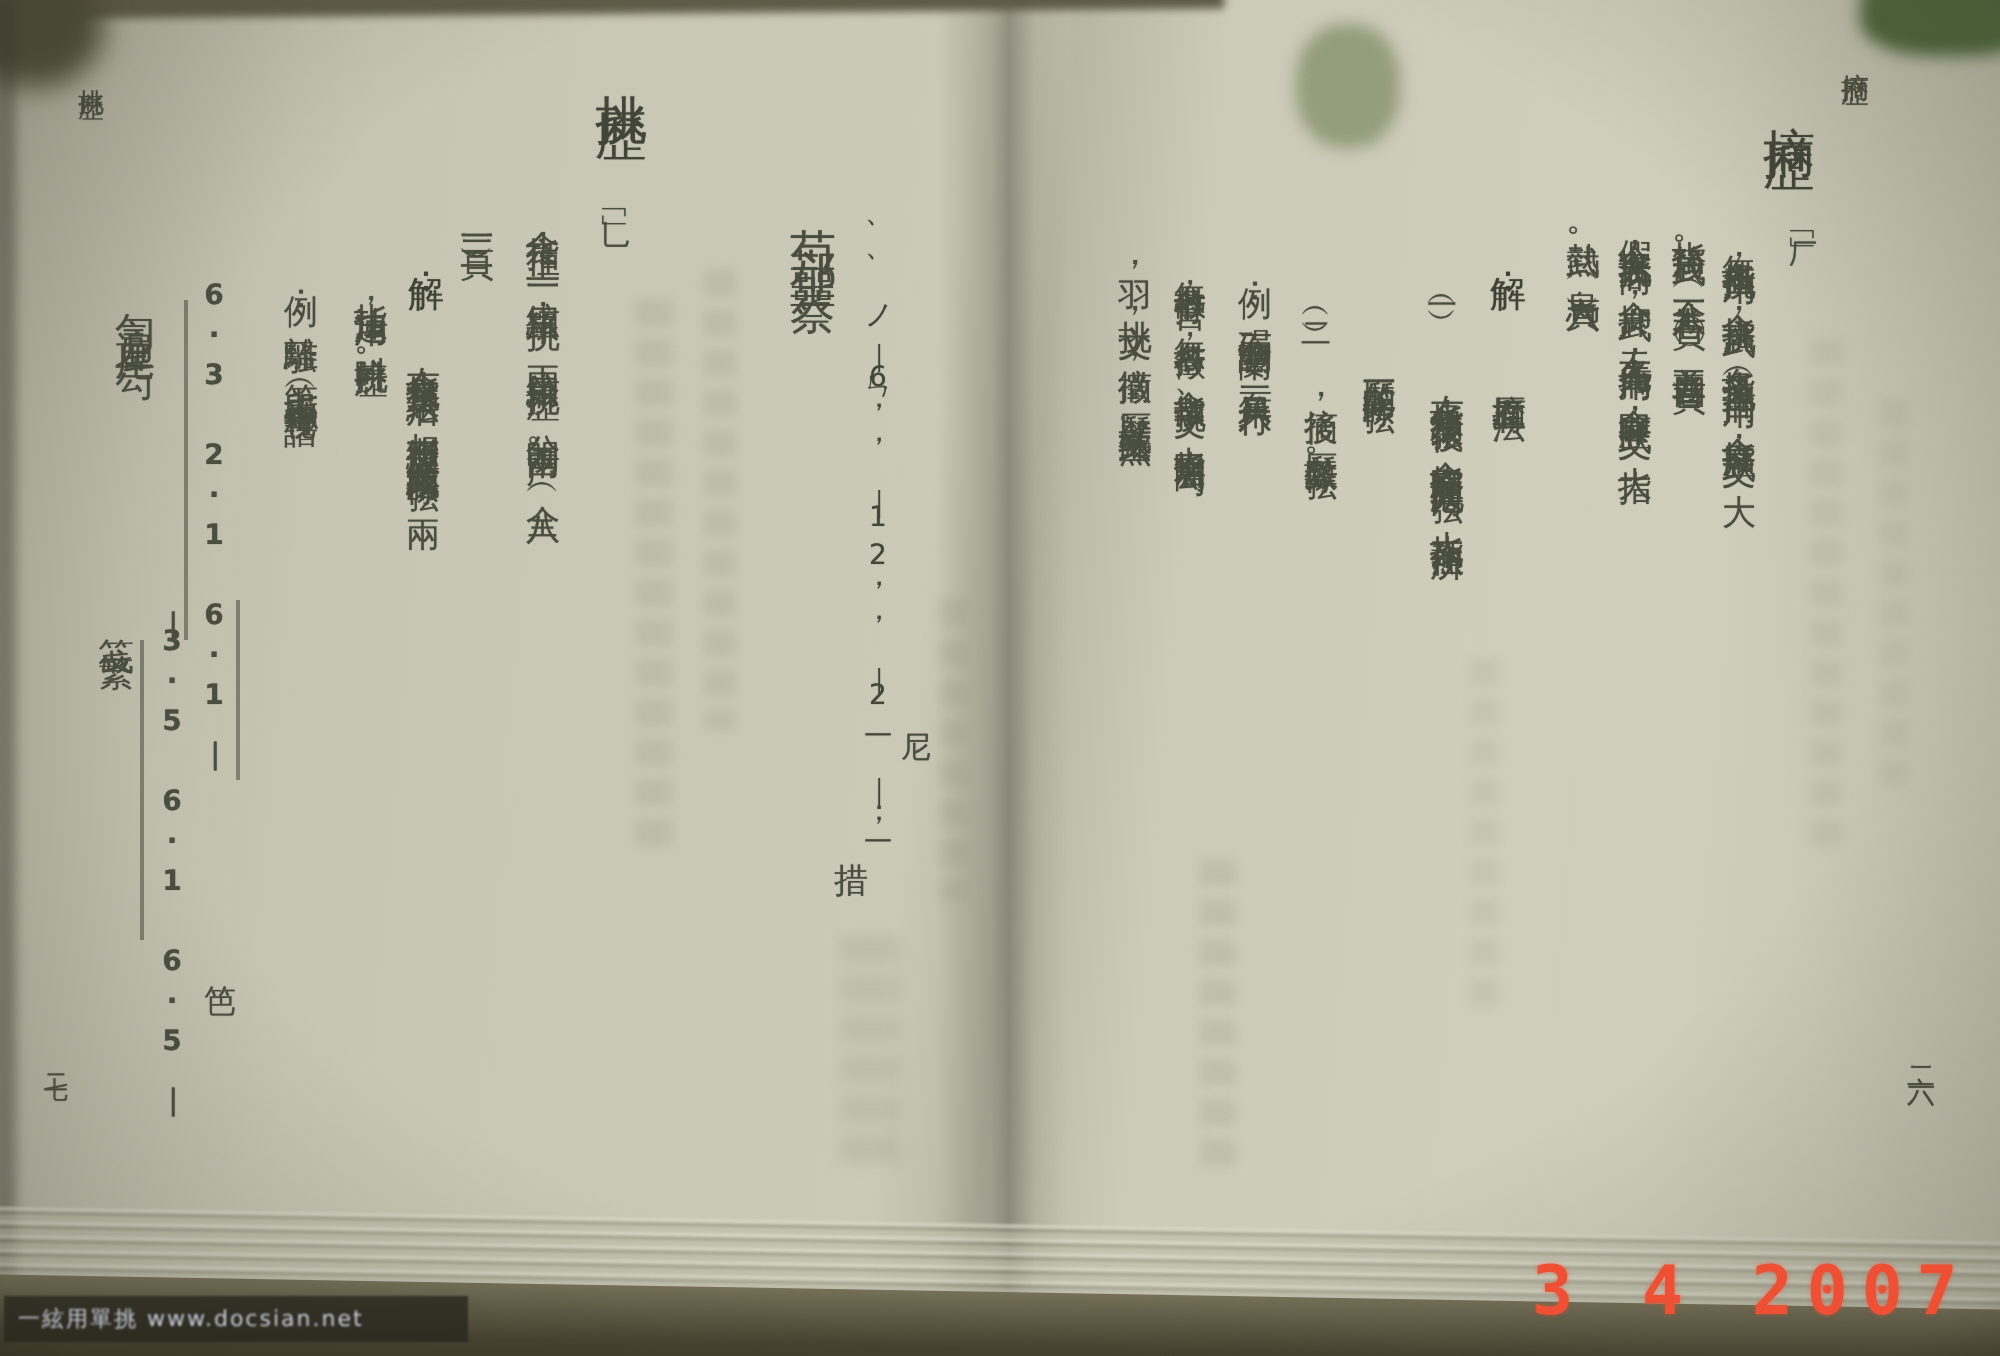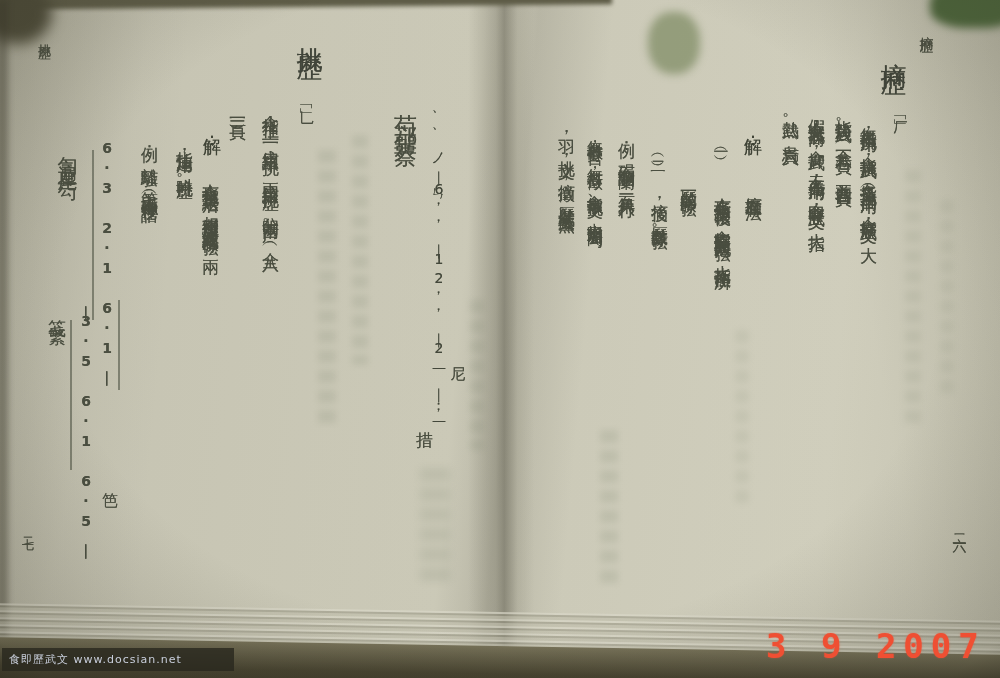--- a/index.html
+++ b/index.html
@@ -149,16 +149,16 @@
 
   <div class="top-edge"></div>
   <div class="corner-tl"></div>
   <div class="corner-tr"></div>
   <div class="left-edge"></div>
   <div class="green-blob"></div>
   <div class="edge-band"></div>
   <div class="table-band"></div>
   <div class="vignette"></div>
 
-  <div class="datestamp">3 9 2007</div>
-  <div class="watermark">食即歷武文 www.docsian.net</div>
+  <div class="datestamp">3 4 2007</div>
+  <div class="watermark">一絃用單挑 www.docsian.net</div>
 
 </div>
 
 </body></html>

